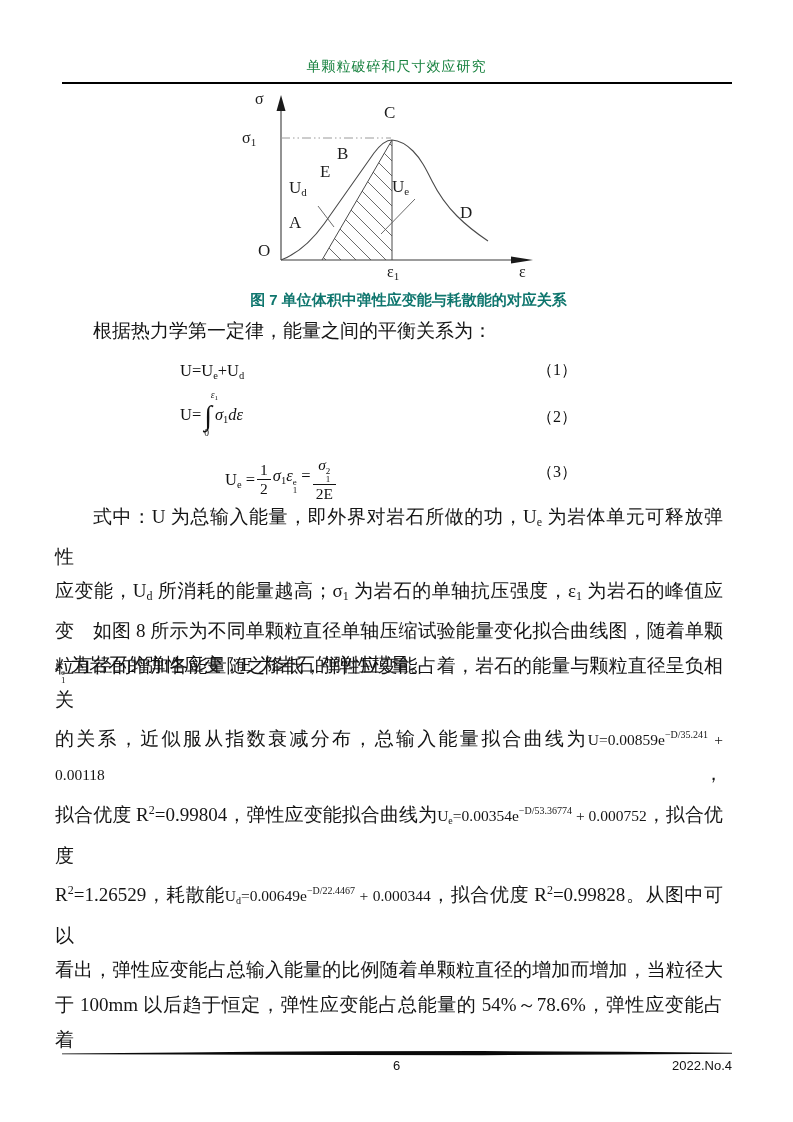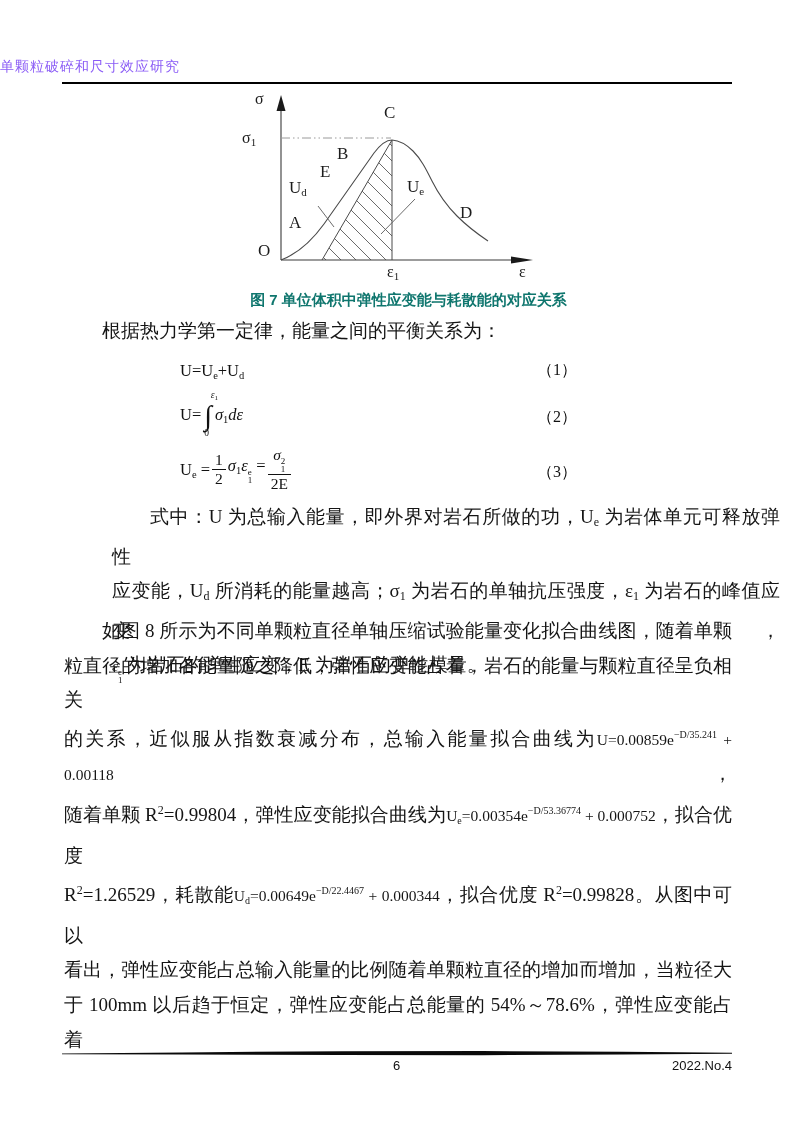--- a/index.html
+++ b/index.html
@@ -1,34 +1,34 @@
 <!DOCTYPE html>
 <html><head>
 <meta charset="utf-8">
 <style>
   html,body{margin:0;padding:0;background:#888;}
   .page{
     position:relative;width:793px;height:1122px;margin:0 auto;background:#ffffff;
     font-family:"Liberation Serif","DejaVu Serif",serif;color:#111;overflow:hidden;
   }
   
-  .header-title{position:absolute;top:58px;left:0;width:100%;
-    font-size:14px;letter-spacing:1px;color:#8b5cf6;}
+  .header-title{position:absolute;top:58px;left:0;width:100%;text-align:center;
+    font-size:14px;letter-spacing:1px;color:#15803d;}
   .header-rule{position:absolute;top:82px;left:62px;width:670px;height:2px;background:#000;}
   
   .figure{position:absolute;top:86px;left:227px;width:330px;height:205px;}
   .figure svg{position:absolute;top:0;left:0;}
   .flab{position:absolute;font-family:"Liberation Serif","DejaVu Serif",serif;
     font-size:17px;color:#1c1c1c;line-height:1;white-space:nowrap;}
   .flab .fsub{font-size:11px;vertical-align:-3px;}
   .greek{font-size:16px;}
   .fig-caption{position:absolute;top:291px;left:12px;width:100%;text-align:center;
     font-family:"Liberation Sans","DejaVu Sans",sans-serif;font-weight:bold;font-size:15px;color:#0f766e;}
   
-  .para{position:absolute;left:64px;width:668px;font-size:19px;line-height:34.6px;color:#151515;}
+  .para{position:absolute;left:55px;width:668px;font-size:19px;line-height:34.6px;color:#151515;}
   .pline{text-align:justify;text-align-last:justify;}
   .pline.plast{text-align-last:left;}
   .pline.pfirst{text-indent:2em;}
   .sub{font-size:12px;vertical-align:-3px;}
   .sup{font-size:12px;vertical-align:7px;}
   .f{font-size:15.5px;}
   .f.sub{font-size:10px;vertical-align:-3px;}
   .f.sup{font-size:10px;vertical-align:7px;}
   .it{font-style:italic;}
   .stk{display:inline-flex;flex-direction:column;align-items:flex-start;
@@ -82,21 +82,21 @@
       <line x1="165" y1="54" x2="165" y2="174" stroke="#4a4a4a" stroke-width="1"></line>
       <line x1="91" y1="120" x2="107" y2="141" stroke="#5a5a5a" stroke-width="0.9"></line>
       <line x1="188" y1="113" x2="154" y2="148" stroke="#5a5a5a" stroke-width="0.9"></line>
     </svg>
     <span class="flab greek" style="left:28px;top:5px;">σ</span>
     <span class="flab greek" style="left:15px;top:44px;text-align:center;"><span>σ</span><span class="fsub">1</span></span>
     <span class="flab" style="left:157px;top:18px;">C</span>
     <span class="flab" style="left:110px;top:59px;">B</span>
     <span class="flab" style="left:93px;top:77px;">E</span>
     <span class="flab" style="left:62px;top:93px;"><span>U</span><span class="fsub">d</span></span>
-    <span class="flab" style="left:180px;top:92px;"><span>U</span><span class="fsub">e</span></span>
+    <span class="flab" style="left:165px;top:92px;"><span>U</span><span class="fsub">e</span></span>
     <span class="flab" style="left:62px;top:128px;">A</span>
     <span class="flab" style="left:233px;top:118px;">D</span>
     <span class="flab" style="left:31px;top:156px;">O</span>
     <span class="flab greek" style="left:160px;top:178px;"><span>ε</span><span class="fsub">1</span></span>
     <span class="flab greek" style="left:292px;top:178px;">ε</span>
   </div>
 
   <div class="fig-caption">图 7  单位体积中弹性应变能与耗散能的对应关系</div>
 
   <div class="para" style="top:314px;">
@@ -110,53 +110,53 @@
     <span>U=</span>
     <span class="int">
       <span class="lim lim-top"><span class="it">ε</span><span class="fsub">1</span></span>
       <span class="sign">∫</span>
       <span class="lim lim-bot">0</span>
     </span>
     <span><span class="it">σ</span><span class="eqsub">1</span><span class="it">dε</span></span>
   </div>
   <div class="eq-num" style="top:407px;">（2）</div>
 
-  <div class="eq-body eqrow" style="top:447px;">
+  <div class="eq-body eqrow" style="top:457px;margin-left:45px;">
     <span><span>U</span><span class="eqsub">e</span><span> = </span></span>
     <span class="frac">
       <span class="num">1</span>
       <span class="den">2</span>
     </span>
     <span><span class="it">σ</span><span class="eqsub">1</span><span class="it">ε</span><span class="stk">
           <span>e</span>
           <span>1</span>
         </span><span> = </span></span>
     <span class="frac">
       <span class="num"><span class="it">σ</span><span class="stk">
             <span>2</span>
             <span>1</span>
           </span></span>
       <span class="den">2E</span>
     </span>
   </div>
   <div class="eq-num" style="top:462px;">（3）</div>
 
-  <div class="para" style="top:500px;margin-left:48px;">
+  <div class="para" style="top:500px;">
       <div class="pline pfirst"><span>式中：U 为总输入能量，即外界对岩石所做的功，U</span><span class="sub">e</span><span> 为岩体单元可释放弹性</span></div>
       <div class="pline"><span>应变能，U</span><span class="sub">d</span><span> 所消耗的能量越高；σ</span><span class="sub">1</span><span> 为岩石的单轴抗压强度，ε</span><span class="sub">1</span><span> 为岩石的峰值应变，</span></div>
       <div class="pline plast"><span class="f it">ε</span><span class="stk">
           <span>e</span>
           <span>1</span>
         </span><span> 为岩石的弹性应变，E 为岩石的弹性模量。</span></div>
     </div>
   <div class="para" style="top:614px;">
       <div class="pline pfirst"><span>如图 8 所示为不同单颗粒直径单轴压缩试验能量变化拟合曲线图，随着单颗</span></div>
       <div class="pline"><span>粒直径的增加各能量随之降低，弹性应变能占着，岩石的能量与颗粒直径呈负相关</span></div>
       <div class="pline"><span>的关系，近似服从指数衰减分布，总输入能量拟合曲线为</span><span class="f">U=0.00859e</span><span class="f sup">−D/35.241</span><span class="f"> + 0.00118</span><span>，</span></div>
-      <div class="pline"><span>随着单颗 R</span><span class="sup">2</span><span>=0.99804，弹性应变能拟合曲线为</span><span class="f">U</span><span class="f sub">e</span><span class="f">=0.00354e</span><span class="f sup">−D/53.36774</span><span class="f"> + 0.000752</span><span>，拟合优度</span></div>
+      <div class="pline"><span>拟合优度 R</span><span class="sup">2</span><span>=0.99804，弹性应变能拟合曲线为</span><span class="f">U</span><span class="f sub">e</span><span class="f">=0.00354e</span><span class="f sup">−D/53.36774</span><span class="f"> + 0.000752</span><span>，拟合优度</span></div>
       <div class="pline"><span>R</span><span class="sup">2</span><span>=1.26529，耗散能</span><span class="f">U</span><span class="f sub">d</span><span class="f">=0.00649e</span><span class="f sup">−D/22.4467</span><span class="f"> + 0.000344</span><span>，拟合优度 R</span><span class="sup">2</span><span>=0.99828。从图中可以</span></div>
       <div class="pline"><span>看出，弹性应变能占总输入能量的比例随着单颗粒直径的增加而增加，当粒径大</span></div>
       <div class="pline"><span>于 100mm 以后趋于恒定，弹性应变能占总能量的 54%～78.6%，弹性应变能占着</span></div>
     </div>
 
   <svg class="footer-rule" width="670" height="8" viewBox="0 0 670 8">
     <polygon points="0,4.6 120,3.4 280,2.2 420,2 560,2.8 670,3.8 670,4.8 560,5.6 420,6.2 280,6 120,5.4 0,5.2" fill="#0a0a0a"></polygon>
   </svg>
   <div class="page-number">6</div>
   <div class="issue">2022.No.4</div>

